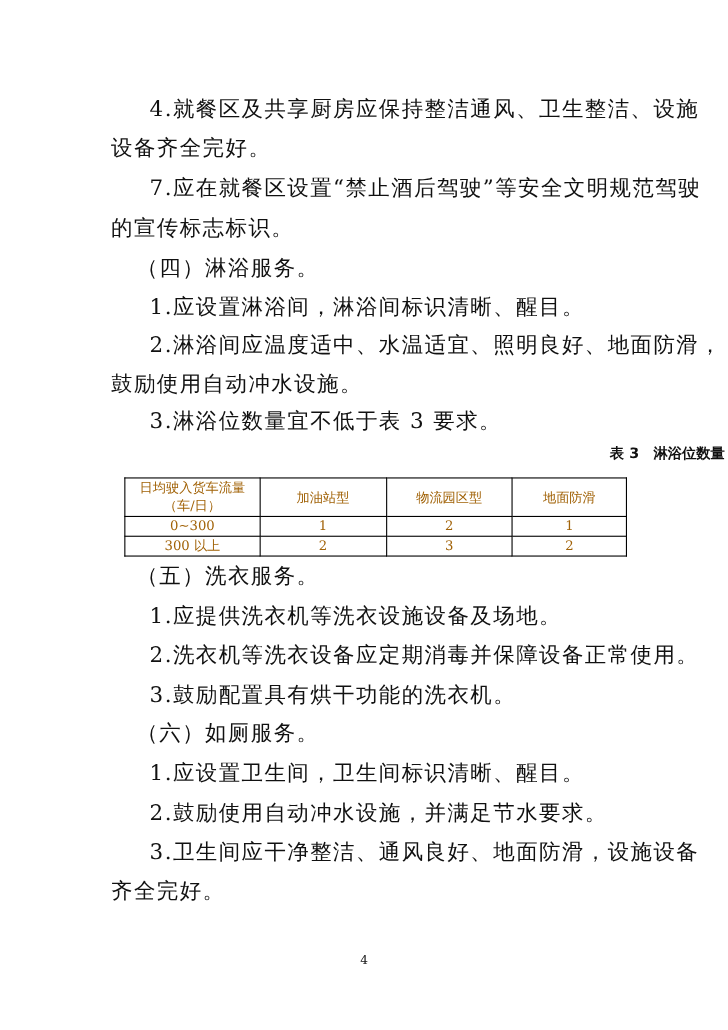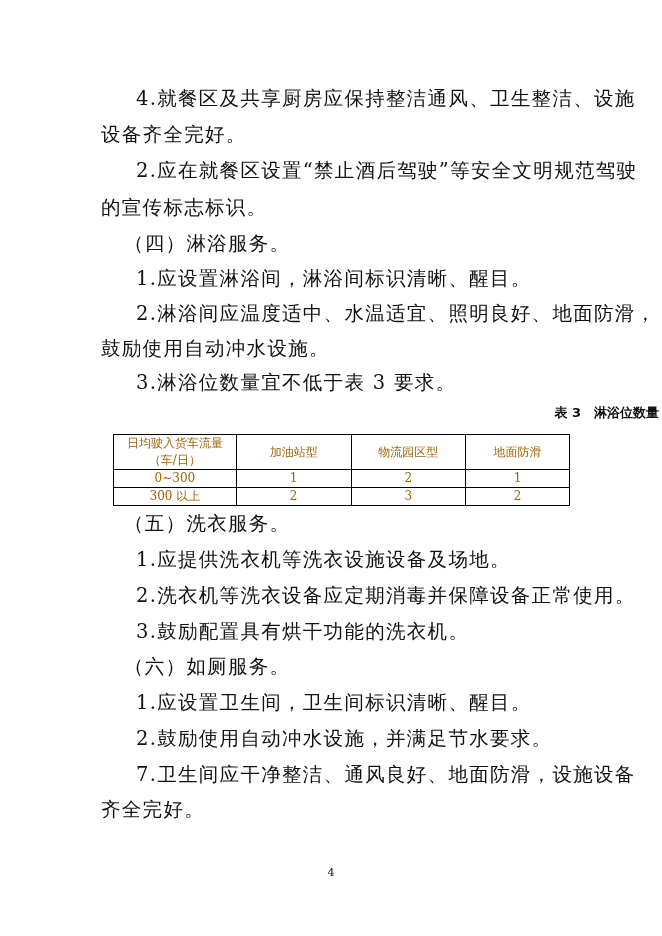--- a/index.html
+++ b/index.html
@@ -20,21 +20,21 @@
     .pagenum { position: absolute; top: 866px; left: 0; width: 662px; text-align: center; font-size: 11px; }
   </style>
 </head>
 <body>
 
 <div class="page">
 
   <div class="line indent" style="top:87px">4.就餐区及共享厨房应保持整洁通风、卫生整洁、设施</div>
   <div class="line" style="top:123px">设备齐全完好。</div>
 
-  <div class="line indent" style="top:159px">2.应在就餐区设置“禁止酒后驾驶”等安全文明规范驾驶</div>
+  <div class="line indent" style="top:159px">7.应在就餐区设置“禁止酒后驾驶”等安全文明规范驾驶</div>
   <div class="line" style="top:196px">的宣传标志标识。</div>
 
   <div class="line sub" style="top:232px">（四）淋浴服务。</div>
   <div class="line indent" style="top:267px">1.应设置淋浴间，淋浴间标识清晰、醒目。</div>
   <div class="line indent" style="top:302px">2.淋浴间应温度适中、水温适宜、照明良好、地面防滑，</div>
   <div class="line" style="top:337px">鼓励使用自动冲水设施。</div>
   <div class="line indent" style="top:371px">3.淋浴位数量宜不低于表 3 要求。</div>
 
   <div class="caption">表 3　淋浴位数量（个）</div>
 
@@ -71,17 +71,17 @@
     </table>
 
   <div class="line sub" style="top:512px">（五）洗衣服务。</div>
   <div class="line indent" style="top:548px">1.应提供洗衣机等洗衣设施设备及场地。</div>
   <div class="line indent" style="top:584px">2.洗衣机等洗衣设备应定期消毒并保障设备正常使用。</div>
   <div class="line indent" style="top:620px">3.鼓励配置具有烘干功能的洗衣机。</div>
 
   <div class="line sub" style="top:655px">（六）如厕服务。</div>
   <div class="line indent" style="top:691px">1.应设置卫生间，卫生间标识清晰、醒目。</div>
   <div class="line indent" style="top:727px">2.鼓励使用自动冲水设施，并满足节水要求。</div>
-  <div class="line indent" style="top:763px">7.卫生间应干净整洁、通风良好、地面防滑，设施设备</div>
+  <div class="line indent" style="top:763px">3.卫生间应干净整洁、通风良好、地面防滑，设施设备</div>
   <div class="line" style="top:798px">齐全完好。</div>
 
   <div class="pagenum">4</div>
 </div>
 
 </body></html>

